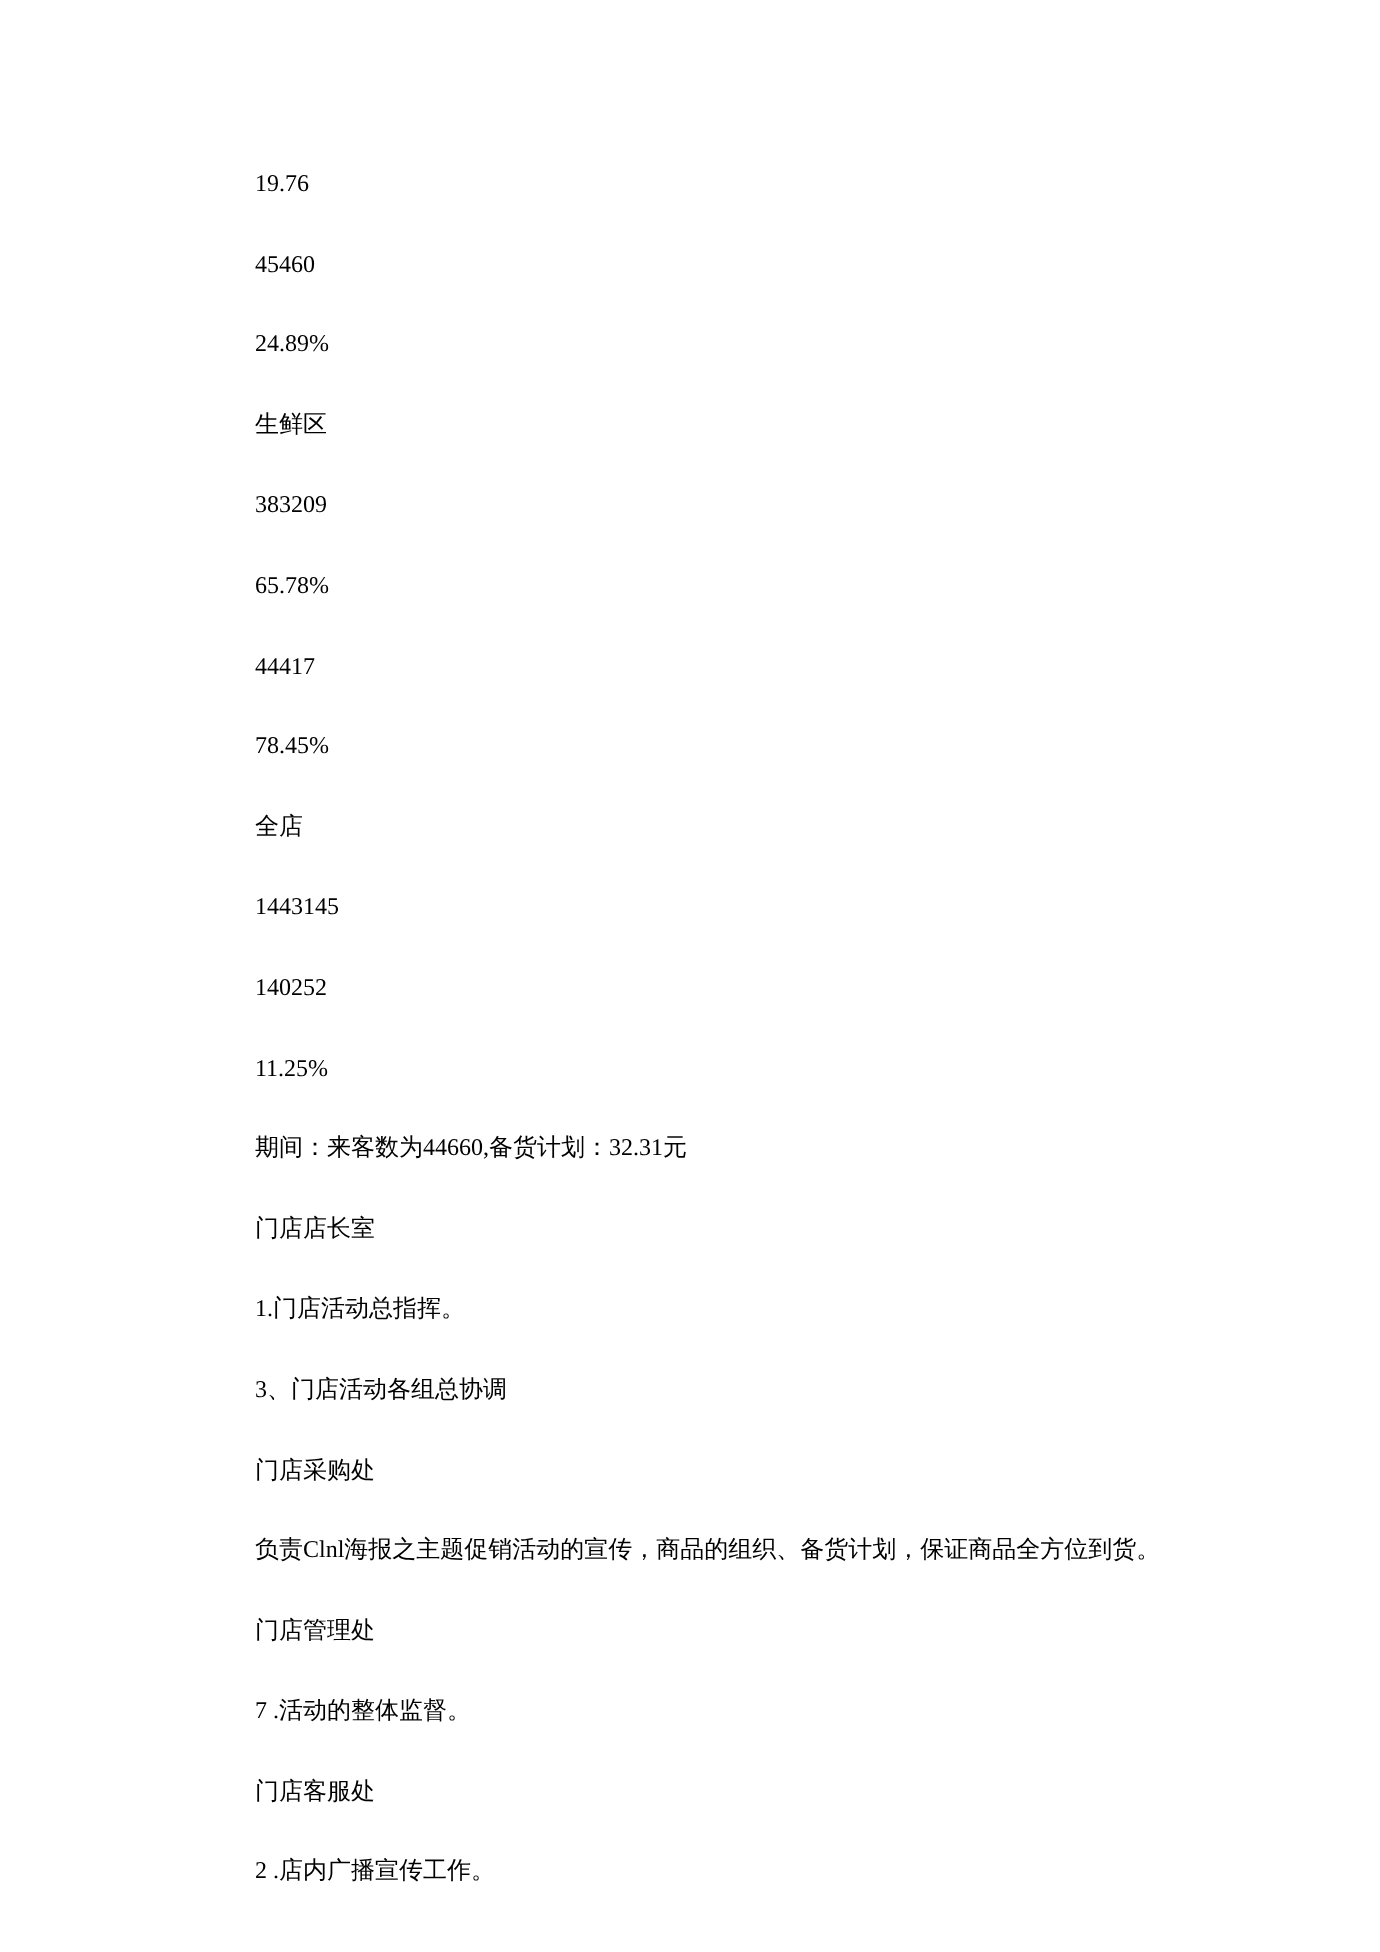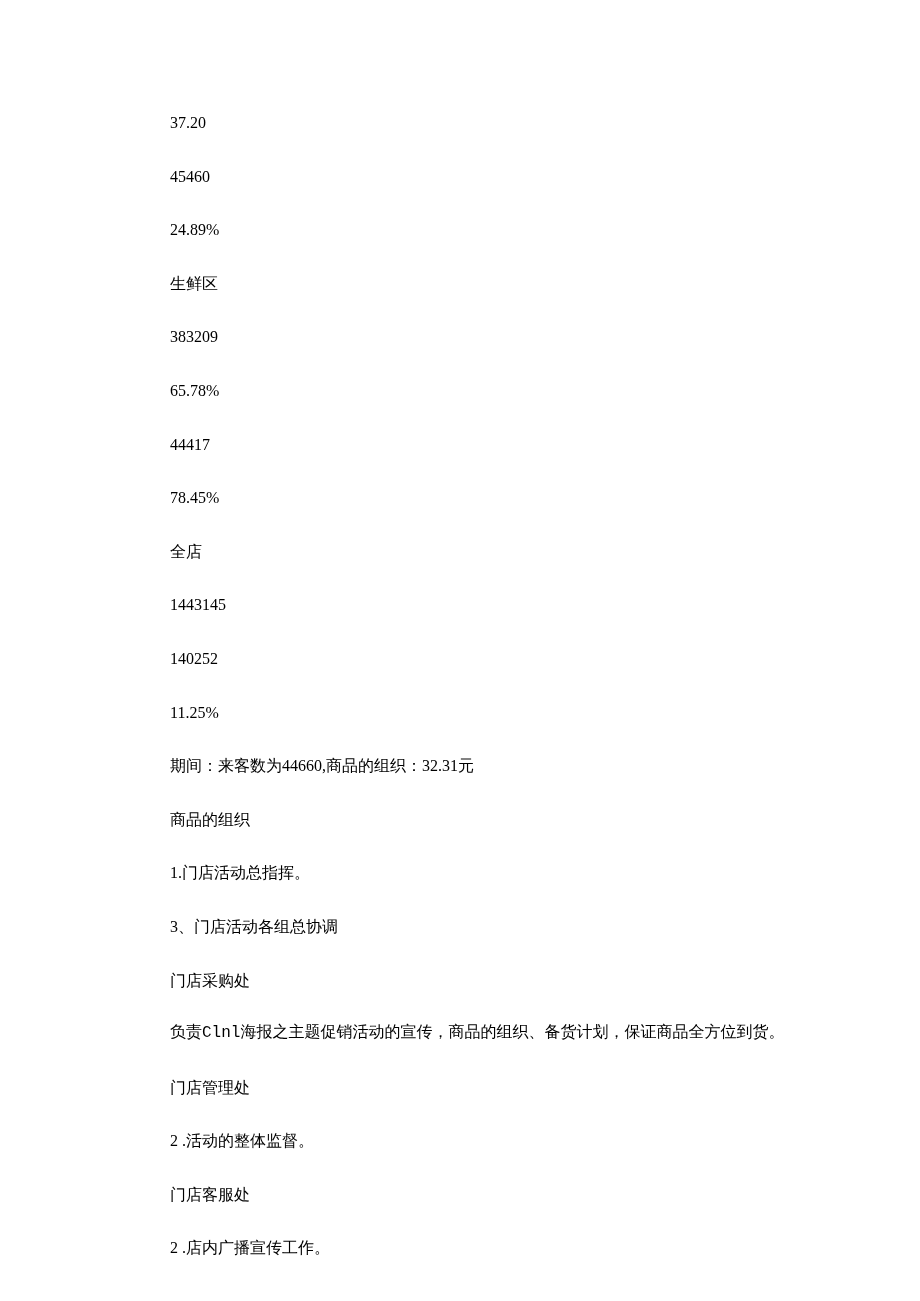--- a/index.html
+++ b/index.html
@@ -16,46 +16,45 @@
       color: #000000;
       line-height: 1.6;
       padding: 110px 130px 60px 170px;
     }
     .line {
       margin-bottom: 28px;
     }
     .wrap-line {
       margin-left: -35px;
       margin-bottom: 28px;
-      font-family: Liberation Mono, monospace;
     }
     .wrap-line .first {
       padding-left: 35px;
       display: block;
     }
   </style>
 </head>
 <body>
 
-<div class="line">37.20</div>
+<div class="line">19.76</div>
 <div class="line">45460</div>
 <div class="line">24.89%</div>
 <div class="line">生鲜区</div>
 <div class="line">383209</div>
 <div class="line">65.78%</div>
 <div class="line">44417</div>
 <div class="line">78.45%</div>
 <div class="line">全店</div>
 <div class="line">1443145</div>
 <div class="line">140252</div>
 <div class="line">11.25%</div>
-<div class="line">期间：来客数为44660,商品的组织：32.31元</div>
-<div class="line">商品的组织</div>
+<div class="line">期间：来客数为44660,备货计划：32.31元</div>
+<div class="line">门店店长室</div>
 <div class="line">1.门店活动总指挥。</div>
 <div class="line">3、门店活动各组总协调</div>
 <div class="line">门店采购处</div>
 <div class="wrap-line">
   <span class="first">负责Clnl海报之主题促销活动的宣传，商品的组织、备货计划，保证商品全方位到货。</span>
 </div>
 <div class="line">门店管理处</div>
-<div class="line">2 .活动的整体监督。</div>
+<div class="line">7 .活动的整体监督。</div>
 <div class="line">门店客服处</div>
 <div class="line">2 .店内广播宣传工作。</div>
 
 </body></html>

